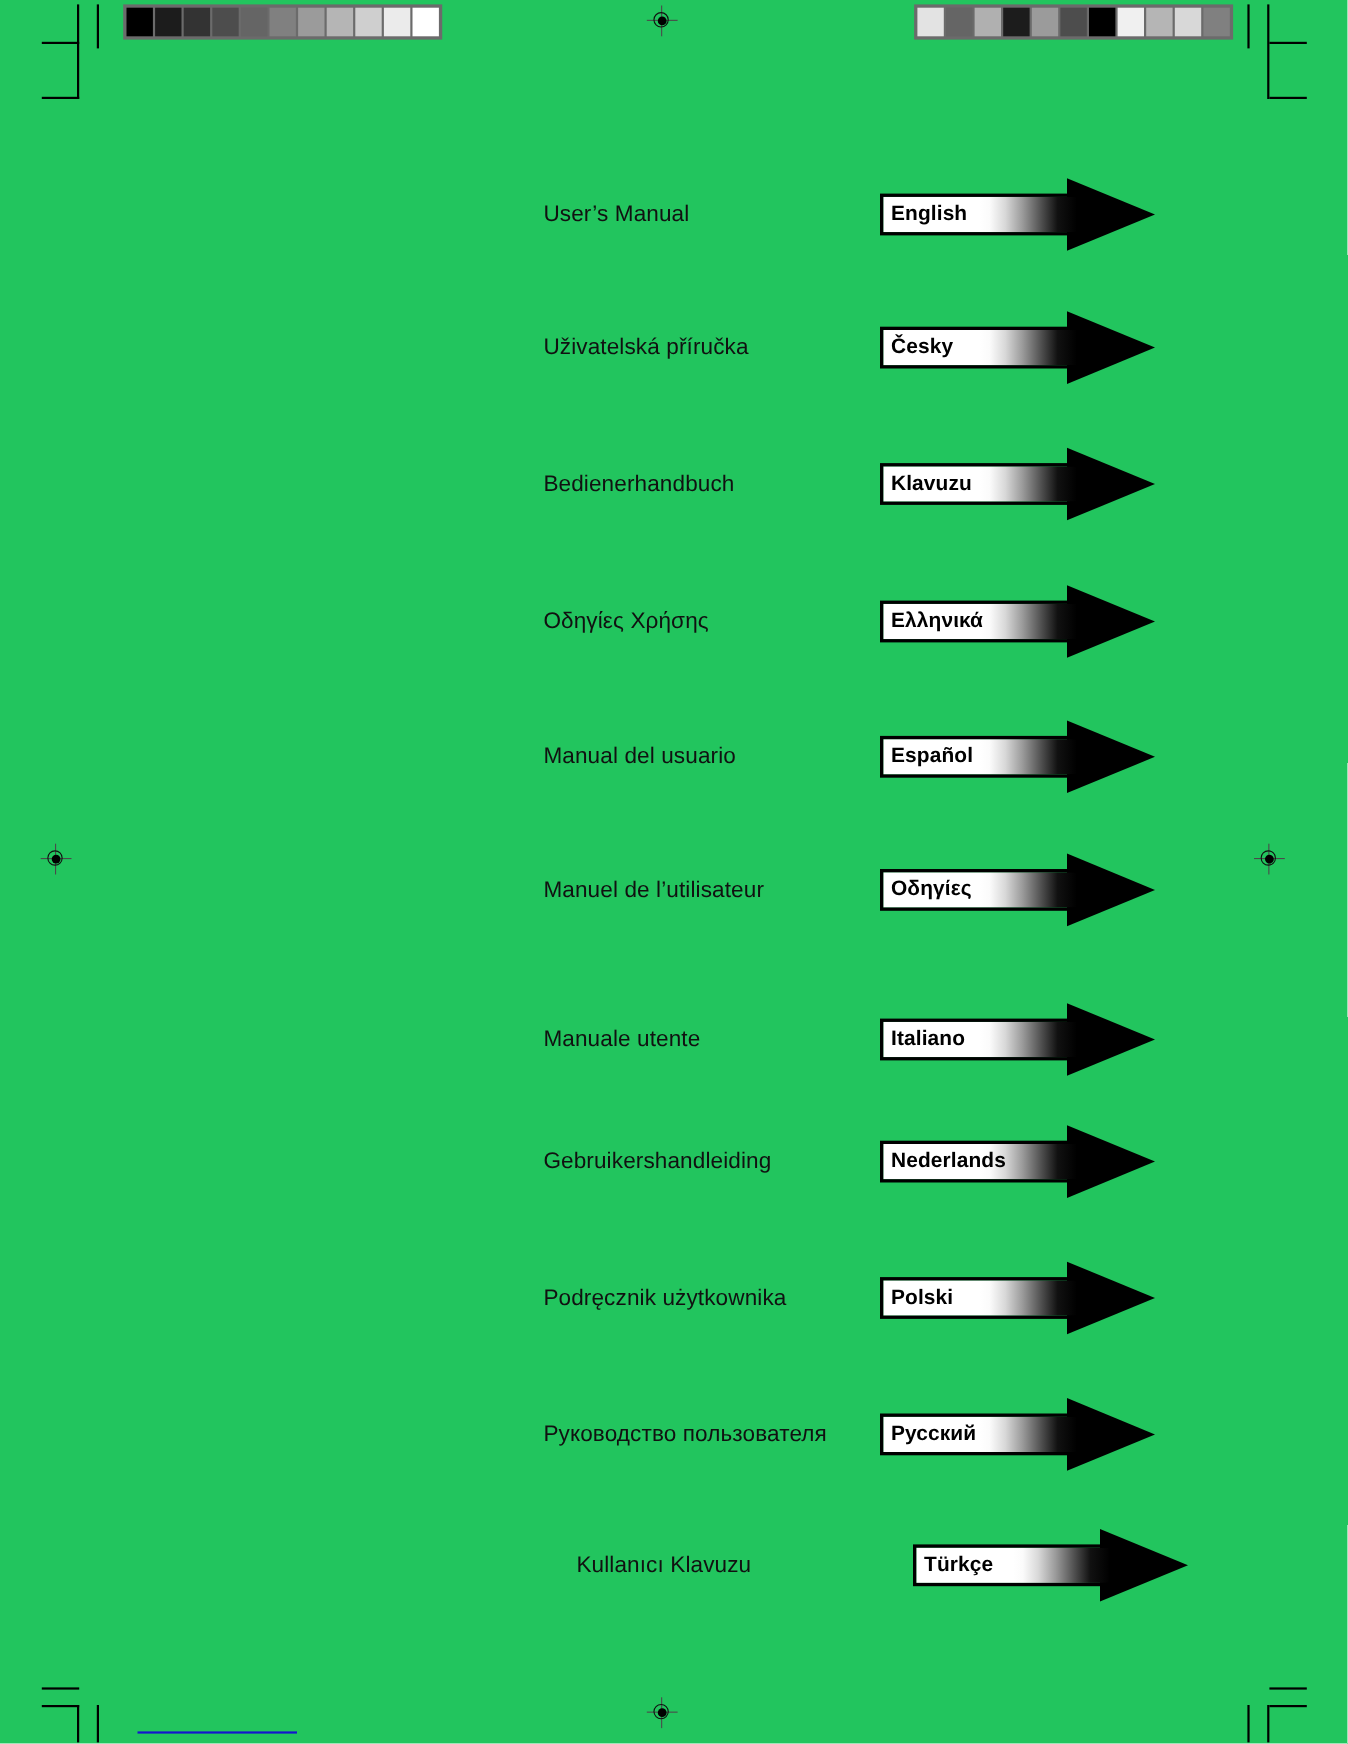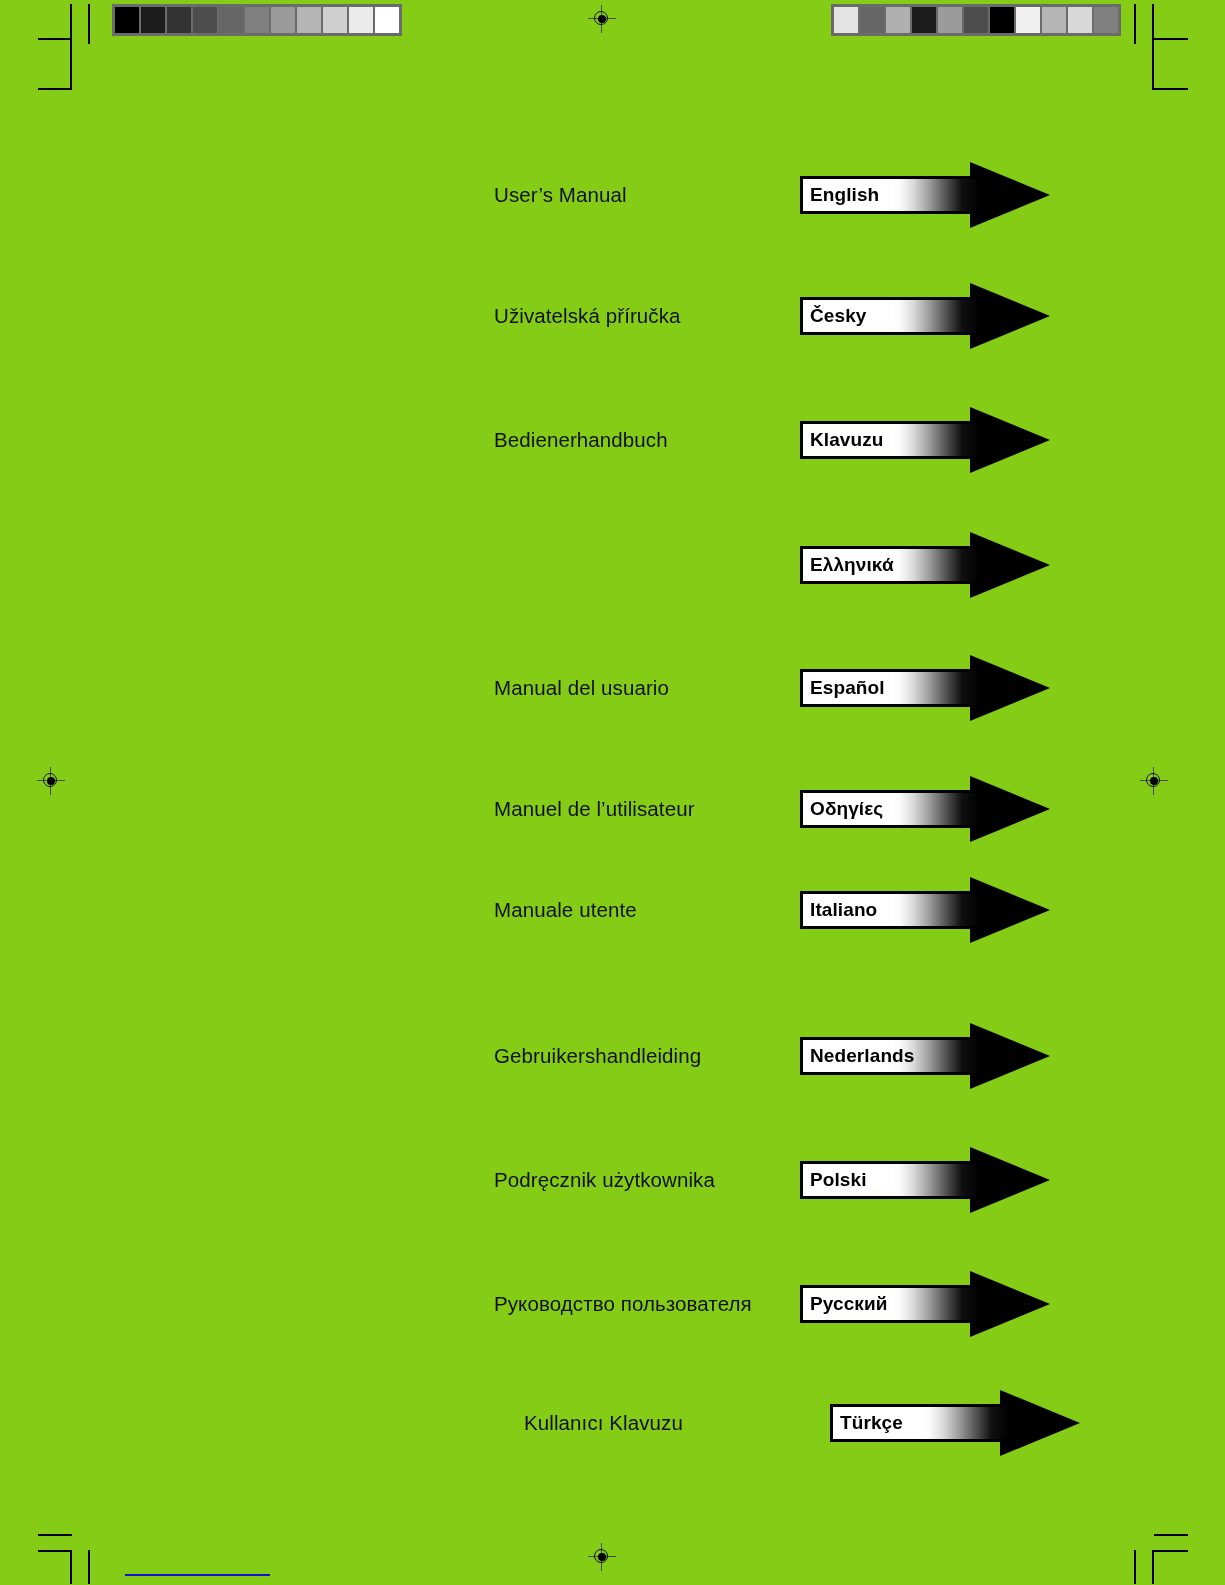--- a/index.html
+++ b/index.html
@@ -9,21 +9,21 @@
   }
   body {
     font-family: "Liberation Sans", "DejaVu Sans", sans-serif;
     color: #000000;
   }
 
   #page {
     position: relative;
     width: 1225px;
     height: 1585px;
-    background: #84cc16;
+    background: #22c55e;
     overflow: hidden;
   }
 
   
   .crop-line {
     position: absolute;
     background: #000000;
   }
   .crop-h { height: 2px; }
   .crop-v { width: 2px; }
@@ -269,20 +269,21 @@
       </div>
       <div class="lang-row" style="top: 407px;">
         <div class="manual-title">Bedienerhandbuch</div>
         <div class="arrow">
           <div class="arrow-head"></div>
           <div class="arrow-shaft"></div>
           <div class="arrow-label">Klavuzu</div>
         </div>
       </div>
       <div class="lang-row" style="top: 532px;">
+        <div class="manual-title">Οδηγίες Χρήσης</div>
         <div class="arrow">
           <div class="arrow-head"></div>
           <div class="arrow-shaft"></div>
           <div class="arrow-label">Ελληνικά</div>
         </div>
       </div>
       <div class="lang-row" style="top: 655px;">
         <div class="manual-title">Manual del usuario</div>
         <div class="arrow">
           <div class="arrow-head"></div>
@@ -291,21 +292,21 @@
         </div>
       </div>
       <div class="lang-row" style="top: 776px;">
         <div class="manual-title">Manuel de l’utilisateur</div>
         <div class="arrow">
           <div class="arrow-head"></div>
           <div class="arrow-shaft"></div>
           <div class="arrow-label">Οδηγίες</div>
         </div>
       </div>
-      <div class="lang-row" style="top: 877px;">
+      <div class="lang-row" style="top: 912px;">
         <div class="manual-title">Manuale utente</div>
         <div class="arrow">
           <div class="arrow-head"></div>
           <div class="arrow-shaft"></div>
           <div class="arrow-label">Italiano</div>
         </div>
       </div>
       <div class="lang-row" style="top: 1023px;">
         <div class="manual-title">Gebruikershandleiding</div>
         <div class="arrow">

